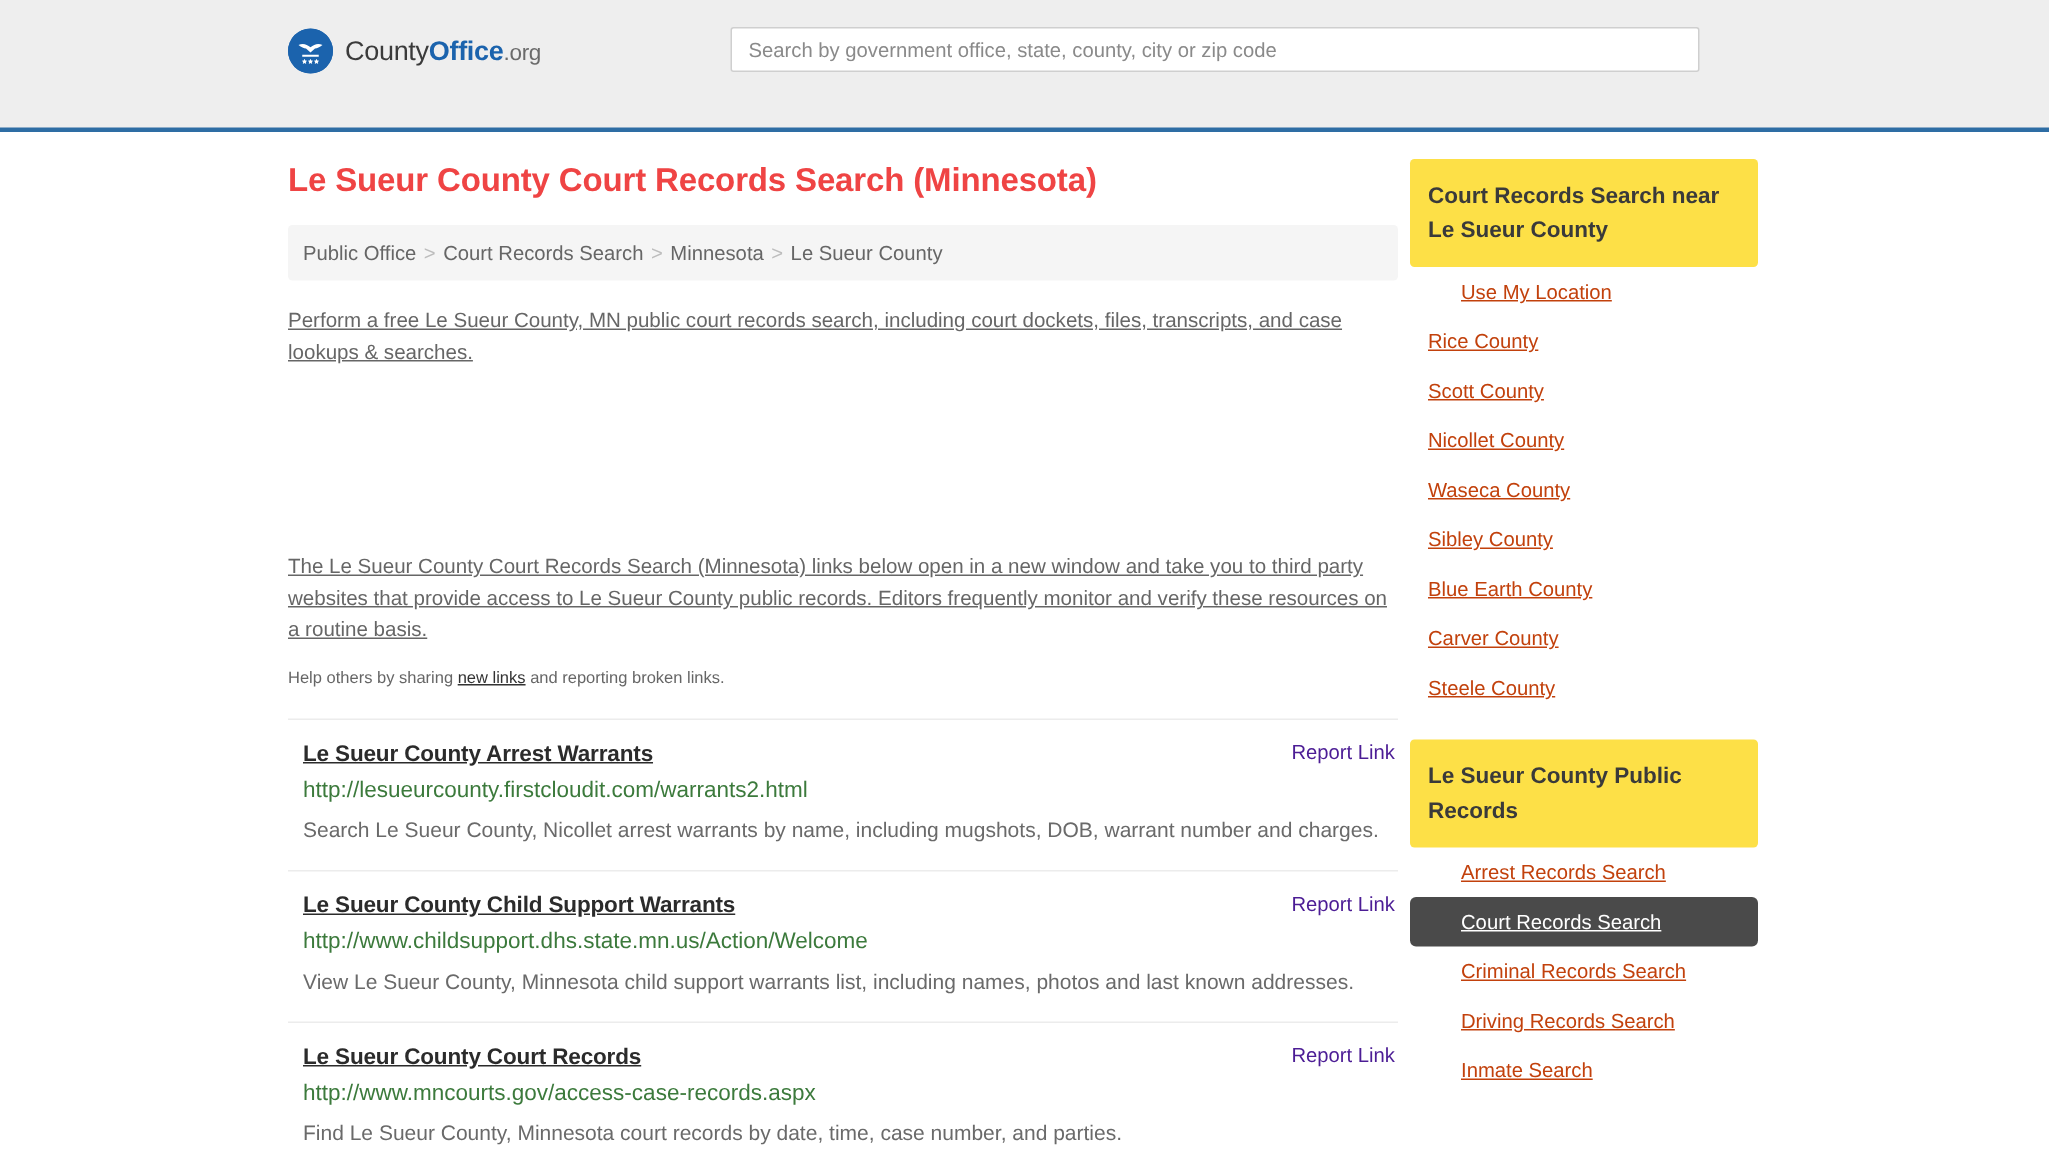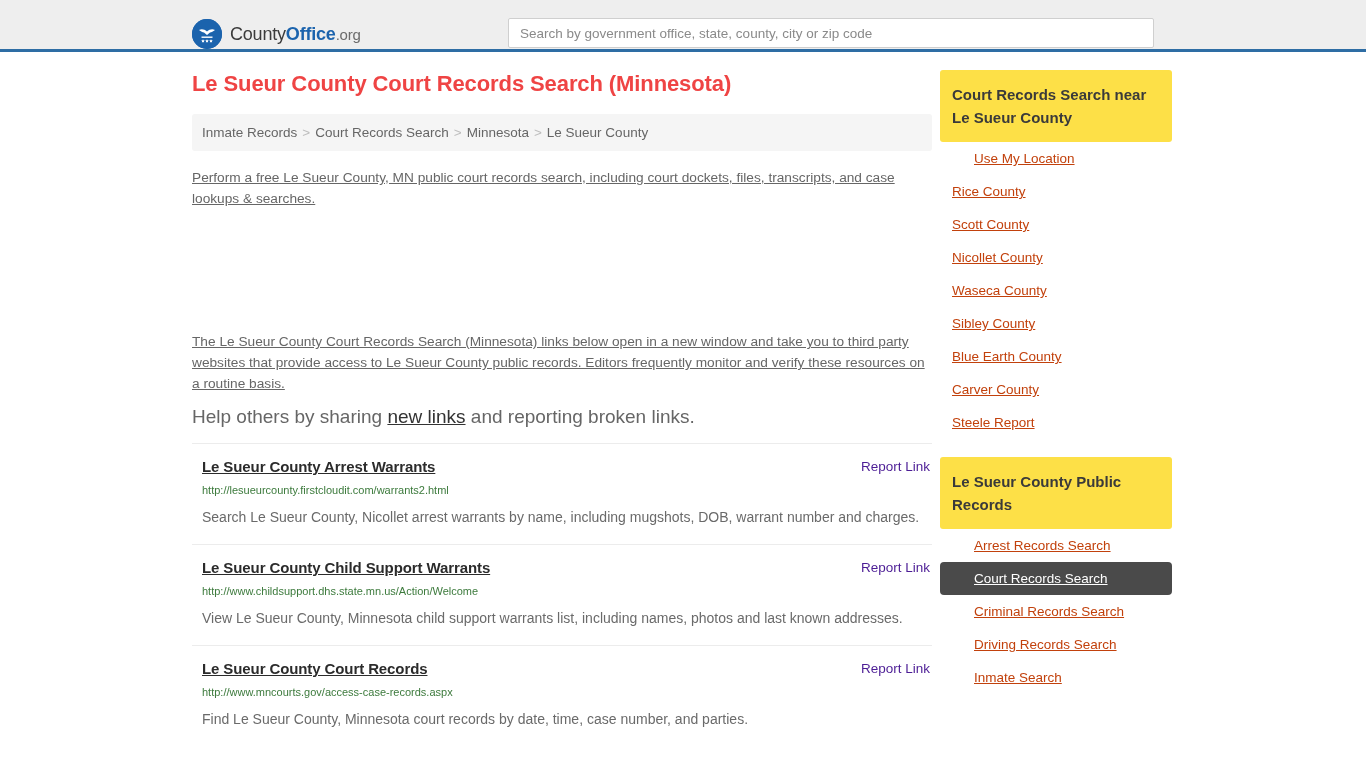--- a/index.html
+++ b/index.html
@@ -7,21 +7,21 @@
     margin: 0; padding: 0;
     width: 1366px; height: 768px;
     overflow: hidden;
     background: #ffffff;
     font-family: "Liberation Sans", sans-serif;
     color: #333333;
   }
 
   
   .site-header {
-    height: 52px;
+    height: 88px;
     background: #eeeeee;
     border-bottom: 3px solid #2e6da4;
     position: relative;
   }
   .header-inner {
     width: 1366px; height: 100%;
     position: relative;
   }
   .brand {
     position: absolute;
@@ -42,21 +42,21 @@
     font-size: 18px;
     letter-spacing: -0.2px;
     white-space: nowrap;
   }
   .brand-text .t-county { color: #3b3b3b; }
   .brand-text .t-office { color: #1b63ad; font-weight: bold; }
   .brand-text .t-org { color: #6b6b6b; font-size: 15px; }
 
   .search-wrap {
     position: absolute;
-    left: 508px; top: 18px;
+    left: 487px; top: 18px;
     width: 646px; height: 30px;
   }
   .search-input {
     width: 100%; height: 100%;
     border: 1px solid #cfcfcf;
     background: #ffffff;
     border-radius: 2px;
     padding: 0 11px;
     font-size: 13.5px;
     font-family: "Liberation Sans", sans-serif;
@@ -104,50 +104,50 @@
 
   .intro, .body-copy {
     font-size: 13.7px;
     line-height: 21px;
     color: #666666;
     margin: 0 0 12px 0;
     text-decoration: underline;
   }
   .ad-gap { height: 110px; }
 
-  .share-line { font-size: 19px; line-height: 21px; color: #666666; margin: 0 0 16px 0; }
+  .share-line { font-size: 11px; line-height: 21px; color: #666666; margin: 0 0 16px 0; }
   .share-line a { color: #333333; text-decoration: underline; }
 
   
   .result {
     border-top: 1px solid #ececec;
     padding: 14px 0 14px 10px;
   }
   .result:first-of-type { border-top: 1px solid #ececec; }
   .result-head {
-    display: flex; align-items: center; justify-content: space-between;
+    display: flex; align-items: flex-start; justify-content: space-between;
   }
   .result-title {
     font-size: 15px;
     font-weight: bold;
     color: #2b2b2b;
     text-decoration: underline;
     letter-spacing: -0.1px;
   }
   .report-link {
     font-size: 13.5px;
     color: #4c1d95;
     text-decoration: none;
     white-space: nowrap;
     padding-right: 2px;
   }
   .result-url {
     display: block;
     margin-top: 7px;
-    font-size: 11px;
+    font-size: 15px;
     color: #3c7a3c;
     text-decoration: none;
     line-height: 17px;
   }
   .result-desc {
     margin-top: 6px;
     font-size: 14px;
     line-height: 25px;
     color: #6a6a6a;
   }
@@ -207,21 +207,21 @@
 </div>
 
 <div class="page">
   <div class="container">
 
     <div class="main-col">
 
       <h1 class="page-title">Le Sueur County Court Records Search (Minnesota)</h1>
 
       <div class="breadcrumb">
-        <a href="#">Inmate Records</a><span class="sep">&gt;</span><a href="#">Court Records Search</a><span class="sep">&gt;</span><a href="#">Minnesota</a><span class="sep">&gt;</span><span class="current">Le Sueur County</span>
+        <a href="#">Public Office</a><span class="sep">&gt;</span><a href="#">Court Records Search</a><span class="sep">&gt;</span><a href="#">Minnesota</a><span class="sep">&gt;</span><span class="current">Le Sueur County</span>
       </div>
 
       <p class="intro">Perform a free Le Sueur County, MN public court records search, including court dockets, files, transcripts, and case lookups &amp; searches.</p>
 
       <div class="ad-gap"></div>
 
       <p class="body-copy">The Le Sueur County Court Records Search (Minnesota) links below open in a new window and take you to third party websites that provide access to Le Sueur County public records. Editors frequently monitor and verify these resources on a routine basis.</p>
 
       <p class="share-line"><span>Help others by sharing </span><a href="#">new links</a><span> and reporting broken links.</span></p>
 
@@ -277,21 +277,21 @@
           <li>
               <a class="side-link" href="#">Sibley County</a>
             </li>
           <li>
               <a class="side-link" href="#">Blue Earth County</a>
             </li>
           <li>
               <a class="side-link" href="#">Carver County</a>
             </li>
           <li>
-              <a class="side-link" href="#">Steele Report</a>
+              <a class="side-link" href="#">Steele County</a>
             </li>
         </ul>
       </div>
 
       <div class="side-box">
         <div class="side-head">Le Sueur County Public Records</div>
         <ul class="side-list">
           <li>
               <a class="side-link indent" href="#">Arrest Records Search</a>
             </li>

